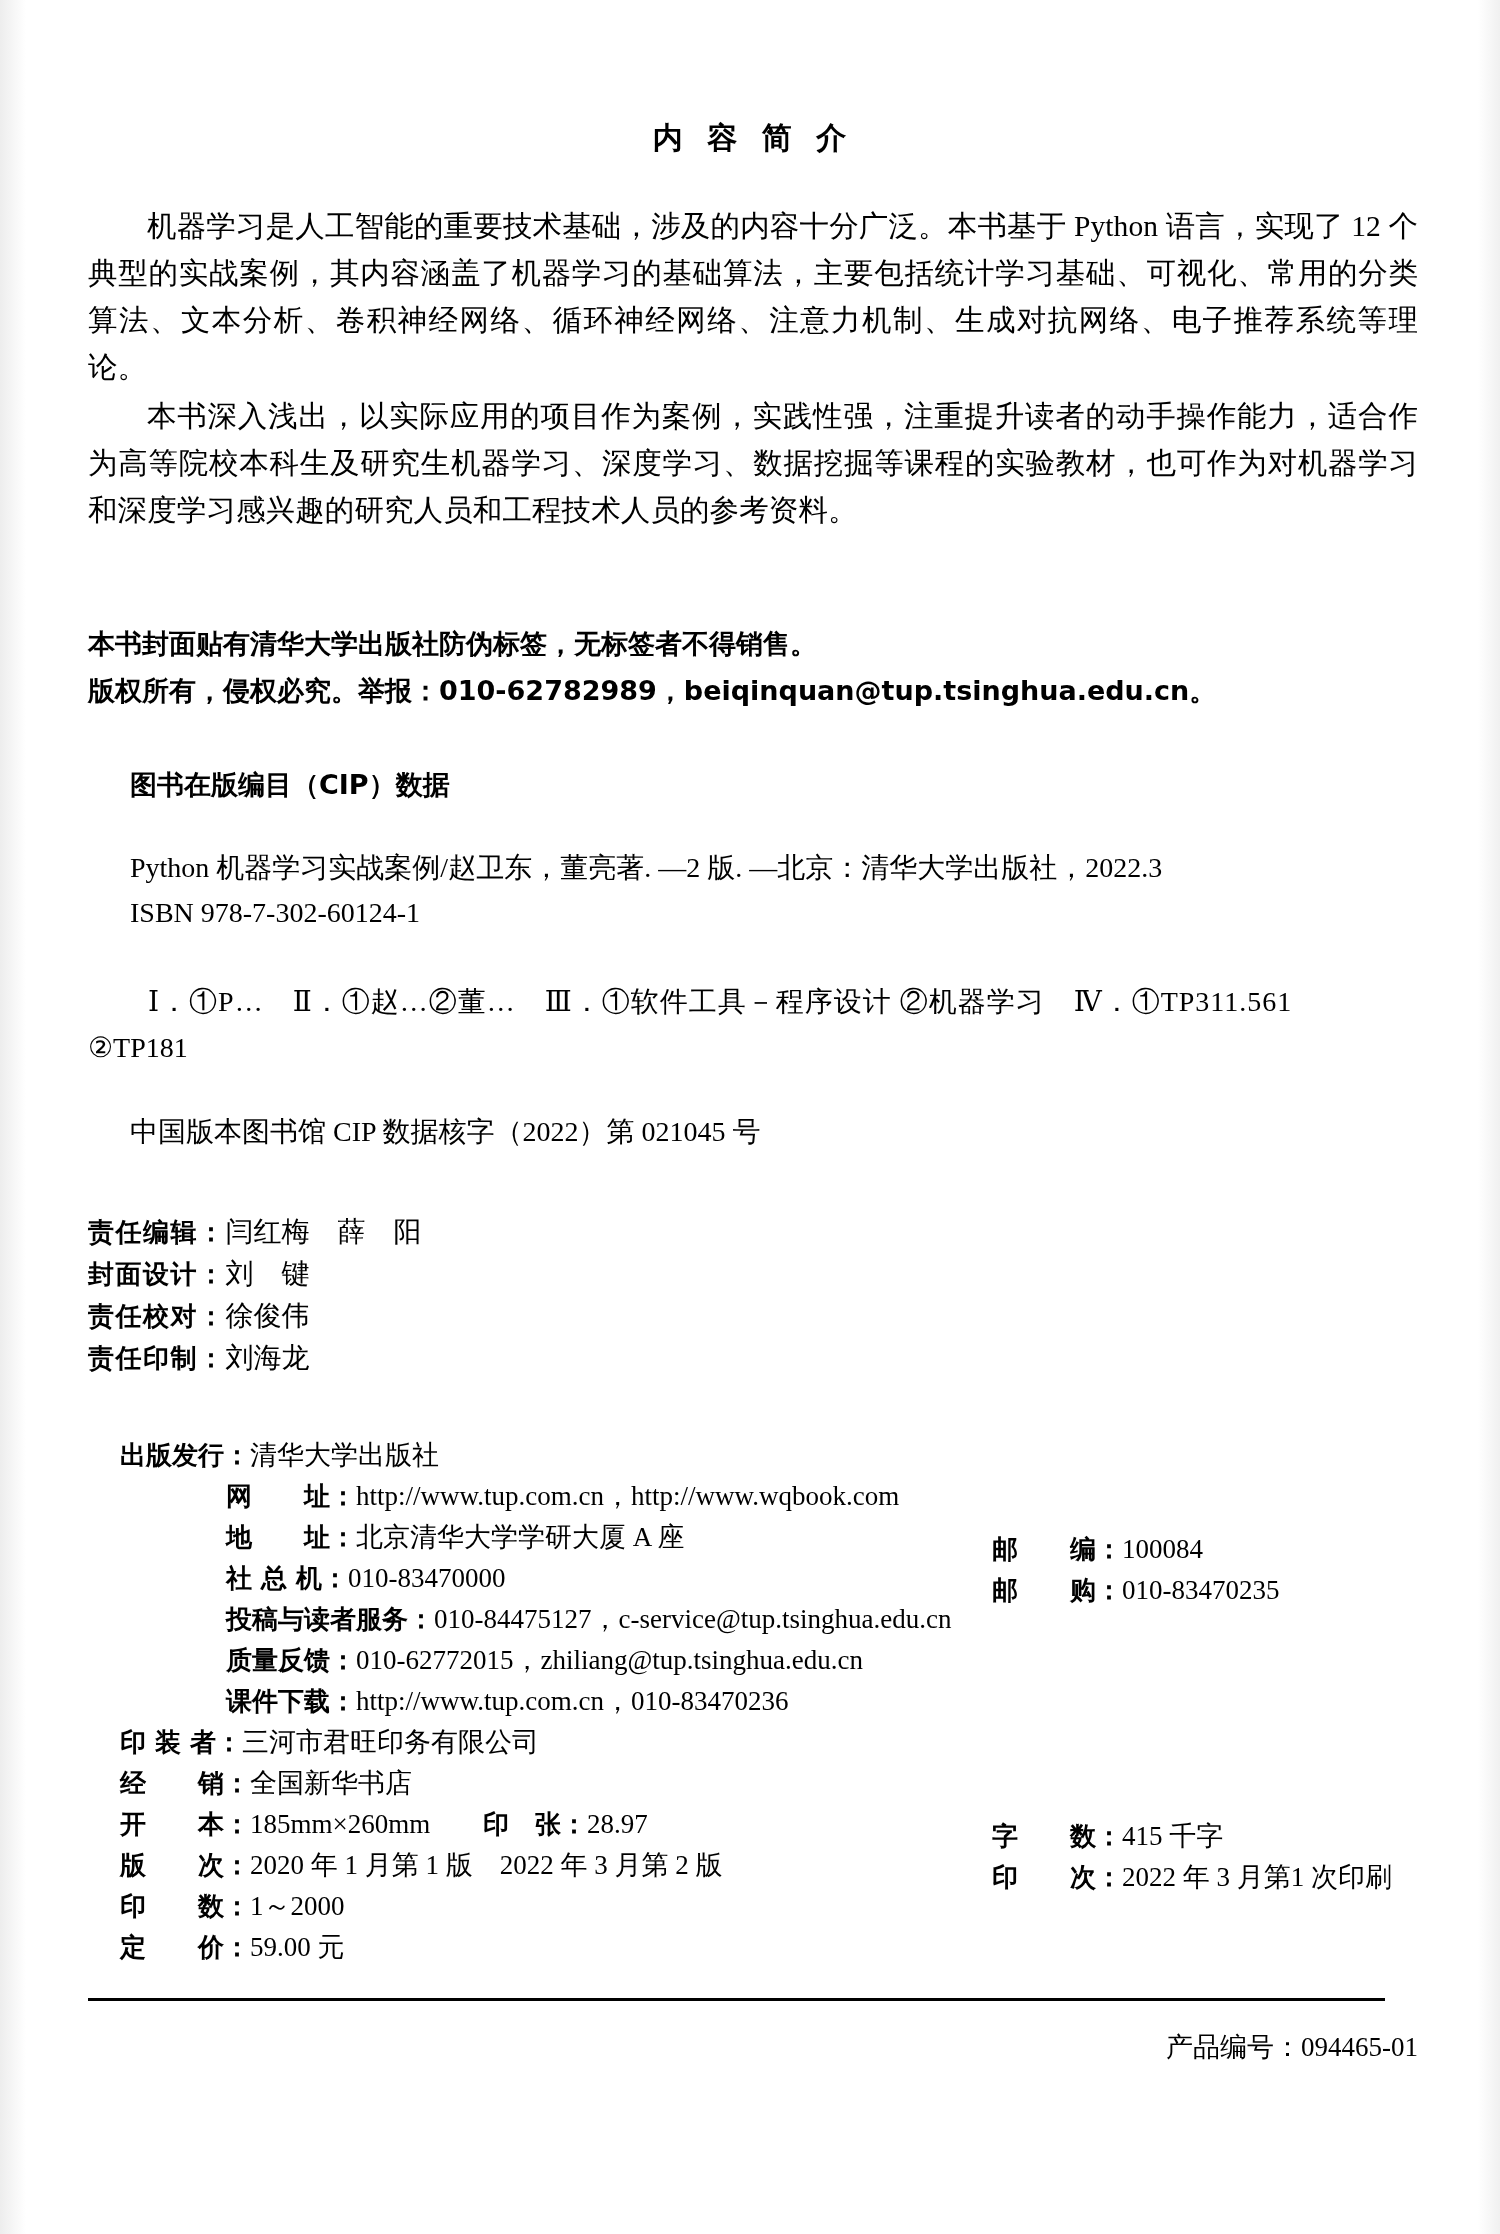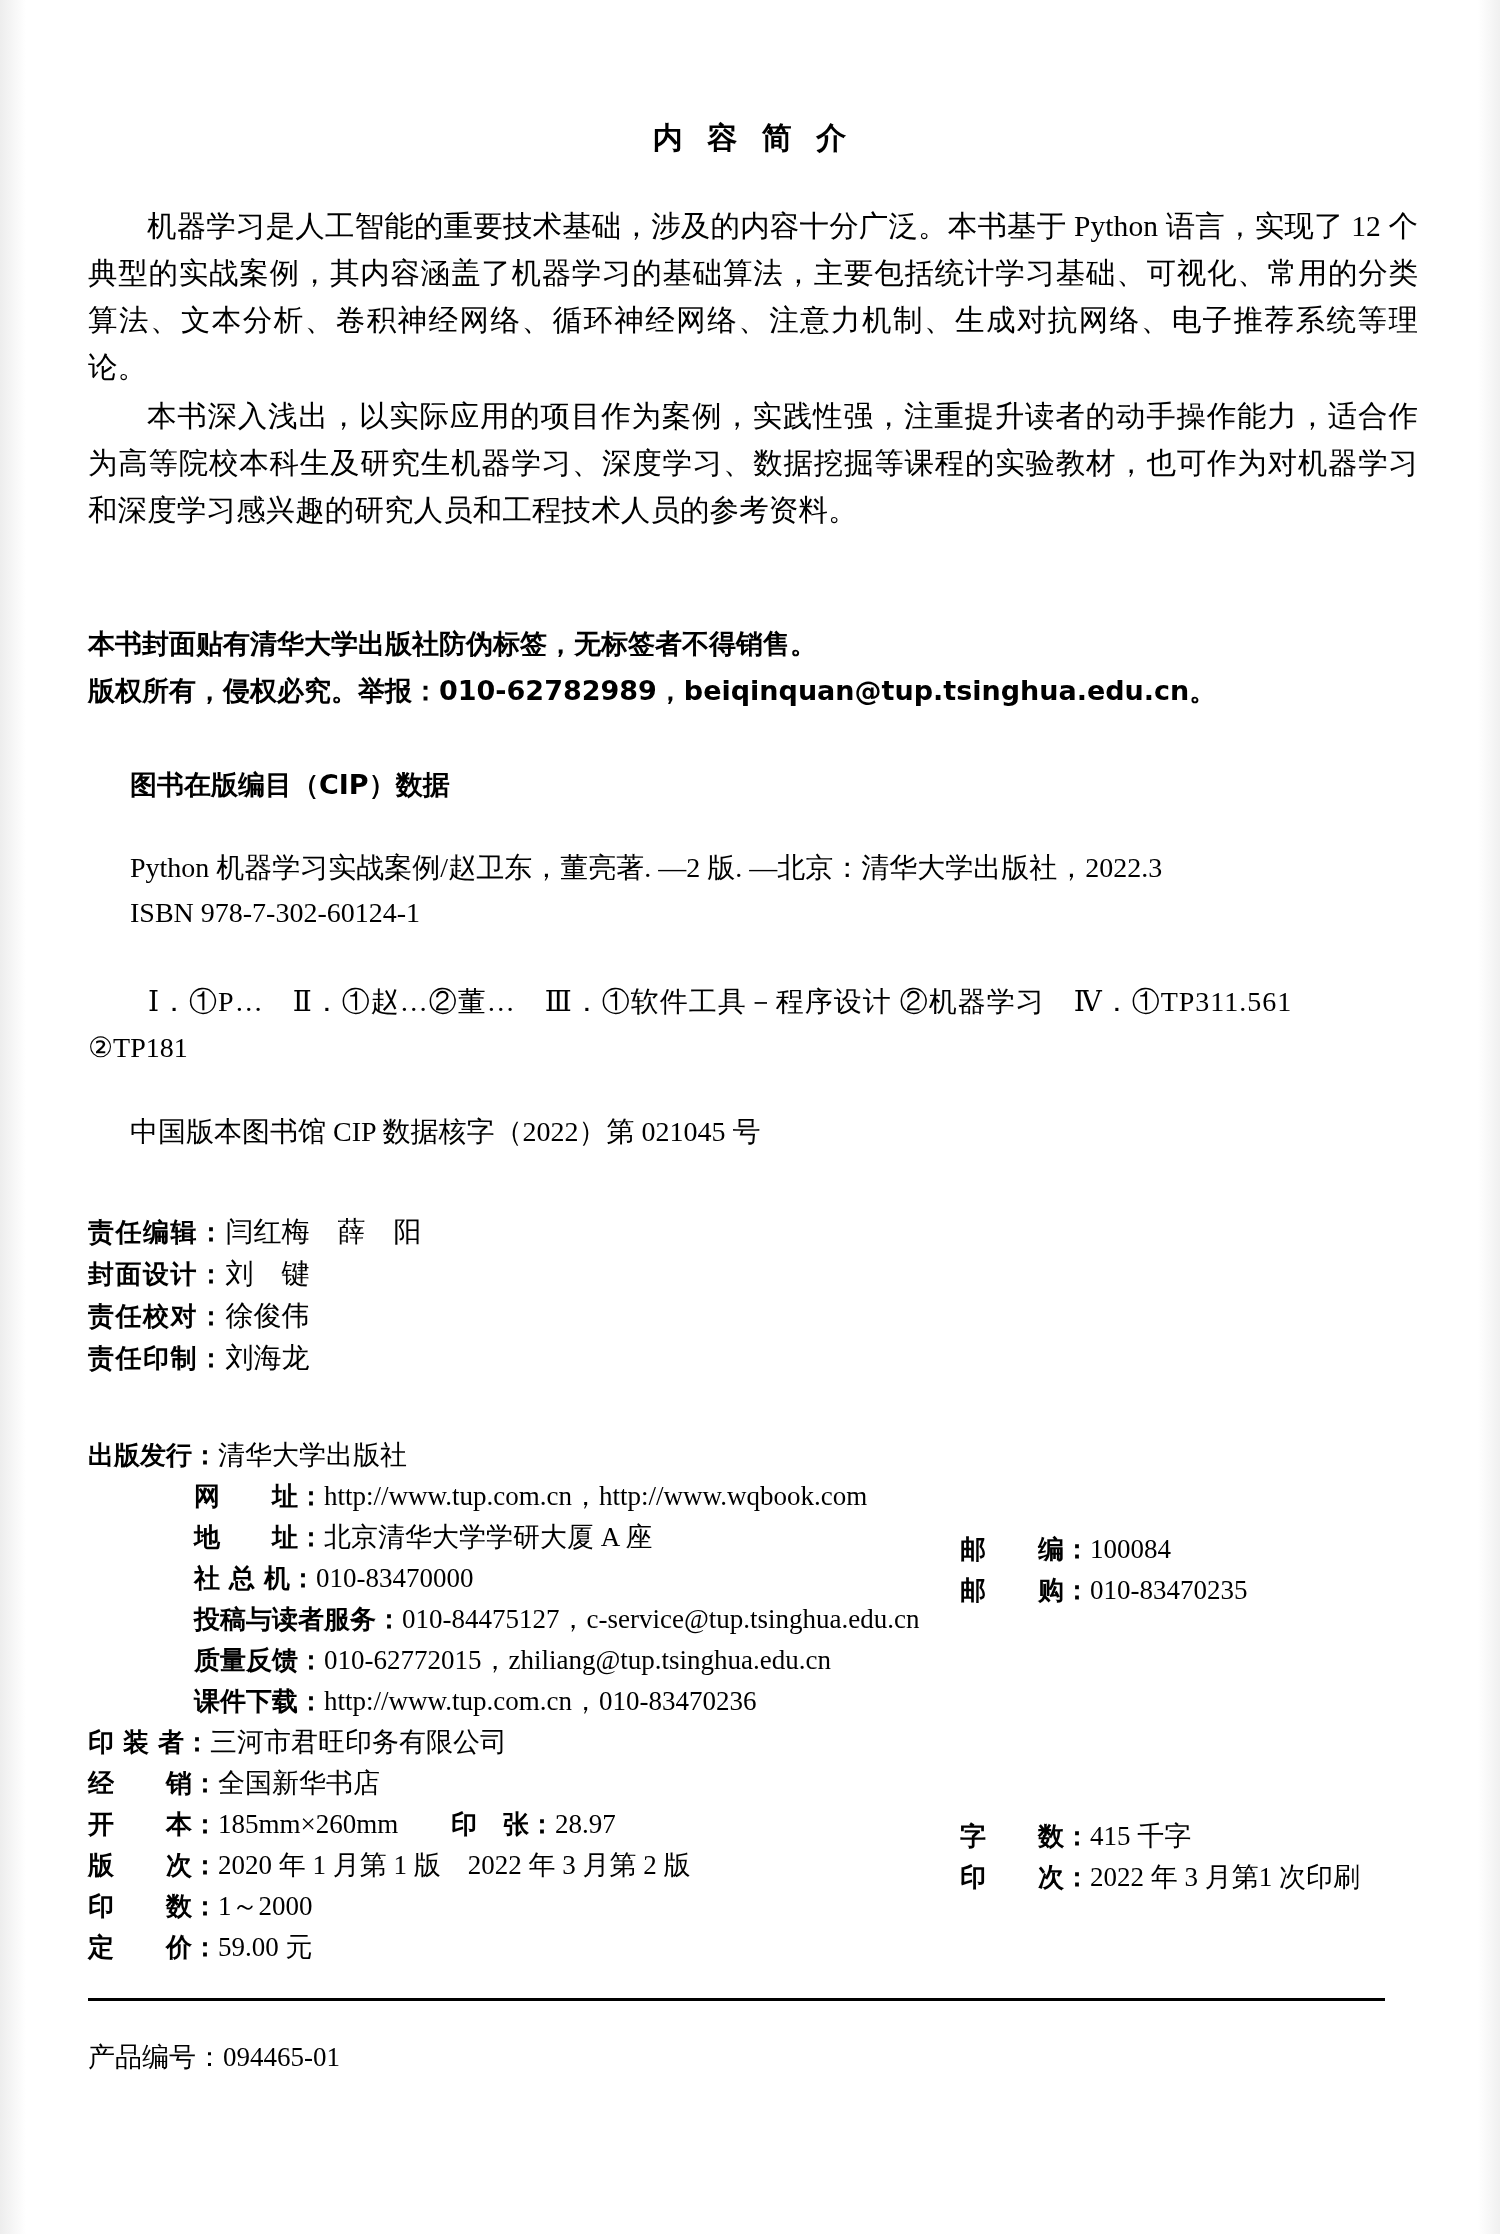--- a/index.html
+++ b/index.html
@@ -130,20 +130,21 @@
   .imprint {
     margin-top: 56px;
     font-size: 27px;
     line-height: 41px;
   }
   .imprint .row { white-space: nowrap; display: block; }
   .imprint .lbl {
     font-family: "DejaVu Sans", "Liberation Sans", sans-serif;
     font-weight: bold;
     font-size: 26px;
+    margin-left: 32px;
   }
   .imprint .val { font-family: "Liberation Serif", serif; font-size: 27px; }
   .imprint .indent { padding-left: 106px; }
 
   
   .two-col { position: relative; white-space: nowrap; }
   .two-col .right {
     position: absolute;
     left: 872px;
     top: 12px;
@@ -151,23 +152,24 @@
   }
 
   .rule {
     margin-top: 30px;
     border: 0;
     border-top: 3px solid #000;
     width: 1297px;
     margin-left: 0;
   }
   .product-no {
-    margin-top: 38px;
+    margin-top: 28px;
     font-size: 27px;
     font-family: "Liberation Serif", serif;
+    text-align: right;
   }
   .nowrap { white-space: nowrap; }
 </style>
 </head>
 <body>
 
 <div class="page">
   <div class="scan-edge-left"></div>
   <div class="scan-edge-right"></div>
 

